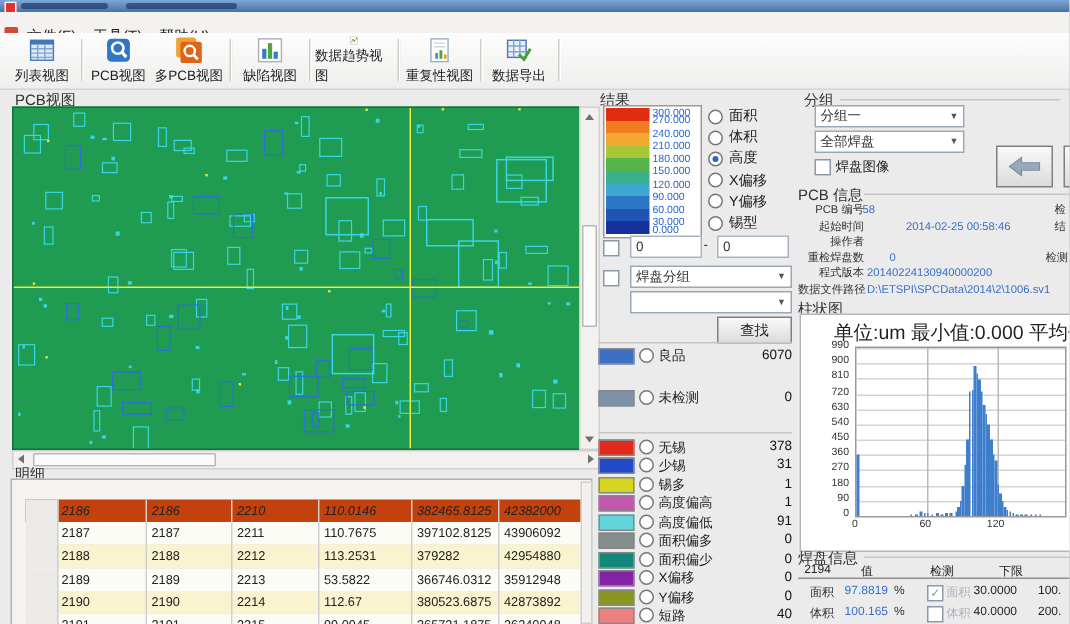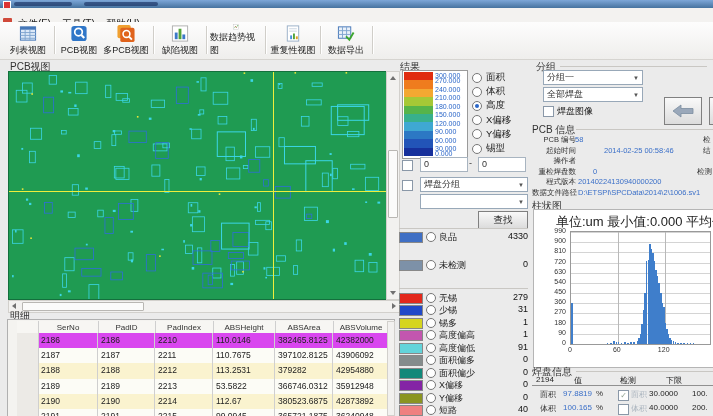--- a/index.html
+++ b/index.html
@@ -397,36 +397,36 @@
       <span class="dd-ar">▼</span>
     </div>
   <div class="abs btn" style="left:478px;top:211px;width:48px;height:16px;">查找</div>
 
   <div class="abs sec-rule" style="left:399px;top:228px;width:129px;"></div>
   <div id="legend-a" class="abs" style="left:399px;top:231px;width:129px;height:56px;">
       <div class="leg-row" style="top: 0px;">
         <div class="leg-sw" style="background: rgb(63, 111, 196);"></div>
         <div class="radio"></div>
         <div class="leg-lbl">良品</div>
-        <div class="leg-cnt">4330</div>
+        <div class="leg-cnt">6070</div>
       </div>
       <div class="leg-row" style="top: 28.4px;">
         <div class="leg-sw" style="background: rgb(125, 145, 168);"></div>
         <div class="radio"></div>
         <div class="leg-lbl">未检测</div>
         <div class="leg-cnt">0</div>
       </div>
     </div>
   <div class="abs sec-rule" style="left:399px;top:288px;width:129px;"></div>
   <div id="legend-b" class="abs" style="left:399px;top:292px;width:129px;height:124px;">
       <div class="leg-row" style="top: 0px;">
         <div class="leg-sw" style="background: rgb(227, 40, 28);"></div>
         <div class="radio"></div>
         <div class="leg-lbl">无锡</div>
-        <div class="leg-cnt">279</div>
+        <div class="leg-cnt">378</div>
       </div>
       <div class="leg-row" style="top: 12.45px;">
         <div class="leg-sw" style="background: rgb(33, 73, 200);"></div>
         <div class="radio"></div>
         <div class="leg-lbl">少锡</div>
         <div class="leg-cnt">31</div>
       </div>
       <div class="leg-row" style="top: 24.9px;">
         <div class="leg-sw" style="background: rgb(214, 213, 31);"></div>
         <div class="radio"></div>
@@ -629,30 +629,21 @@
         <div style="position: absolute; left: 64px; font-size: 8px; color: rgb(51, 51, 51);">%</div>
         <div class="chk" style="position: absolute; left: 86px; top: 1px; color: rgb(143, 160, 143);"></div>
         <div style="position: absolute; left: 99px; font-size: 8px; color: rgb(170, 180, 190);">体积</div>
         <div style="position: absolute; left: 112px; width: 34px; text-align: right; font-size: 8px; color: rgb(34, 34, 34);">40.0000</div>
         <div style="position: absolute; left: 160px; font-size: 8px; color: rgb(34, 34, 34); white-space: nowrap;">200.</div>
       </div>
     </div>
 
   <div class="abs sec-label" style="left:10px;top:309px;">明细</div>
   <div id="detail-panel" class="abs">
-      <div class="dt-row" style="top: 1px; width: 372px; height: 12px; background: rgb(247, 246, 243); border-bottom: 1px solid rgb(185, 185, 185);">
-        <div class="dt-cell dt-hcell" style="left: 0px; width: 21px; font-size: 8px;"></div>
-        <div class="dt-cell dt-hcell" style="left: 21px; width: 60px; font-size: 8px;">SerNo</div>
-        <div class="dt-cell dt-hcell" style="left: 81px; width: 57px; font-size: 8px;">PadID</div>
-        <div class="dt-cell dt-hcell" style="left: 138px; width: 58px; font-size: 8px;">PadIndex</div>
-        <div class="dt-cell dt-hcell" style="left: 196px; width: 62px; font-size: 8px;">ABSHeight</div>
-        <div class="dt-cell dt-hcell" style="left: 258px; width: 58px; font-size: 8px;">ABSArea</div>
-        <div class="dt-cell dt-hcell" style="left: 316px; width: 56px; font-size: 8px;">ABSVolume</div>
-      </div>
-      <div class="dt-row" style="top: 13px; width: 372px; height: 15.2px; background: #d946ef;">
+      <div class="dt-row" style="top: 13px; width: 372px; height: 15.2px; background: #c2410c; font-style: italic;">
         <div class="dt-cell dt-dcell" style="left: 0px; width: 21px; padding-left: 0px; background: rgb(236, 234, 230);"></div>
         <div class="dt-cell dt-dcell" style="left: 21px; width: 56px; padding-left: 3px;">2186</div>
         <div class="dt-cell dt-dcell" style="left: 81px; width: 53px; padding-left: 3px;">2186</div>
         <div class="dt-cell dt-dcell" style="left: 138px; width: 54px; padding-left: 3px;">2210</div>
         <div class="dt-cell dt-dcell" style="left: 196px; width: 58px; padding-left: 3px;">110.0146</div>
         <div class="dt-cell dt-dcell" style="left: 258px; width: 54px; padding-left: 3px;">382465.8125</div>
         <div class="dt-cell dt-dcell" style="left: 316px; width: 52px; padding-left: 3px;">42382000</div>
       </div>
       <div class="dt-row" style="top: 28.2px; width: 372px; height: 15.2px; background: rgb(252, 252, 246);">
         <div class="dt-cell dt-dcell" style="left: 0px; width: 21px; padding-left: 0px; background: rgb(236, 234, 230);"></div>

